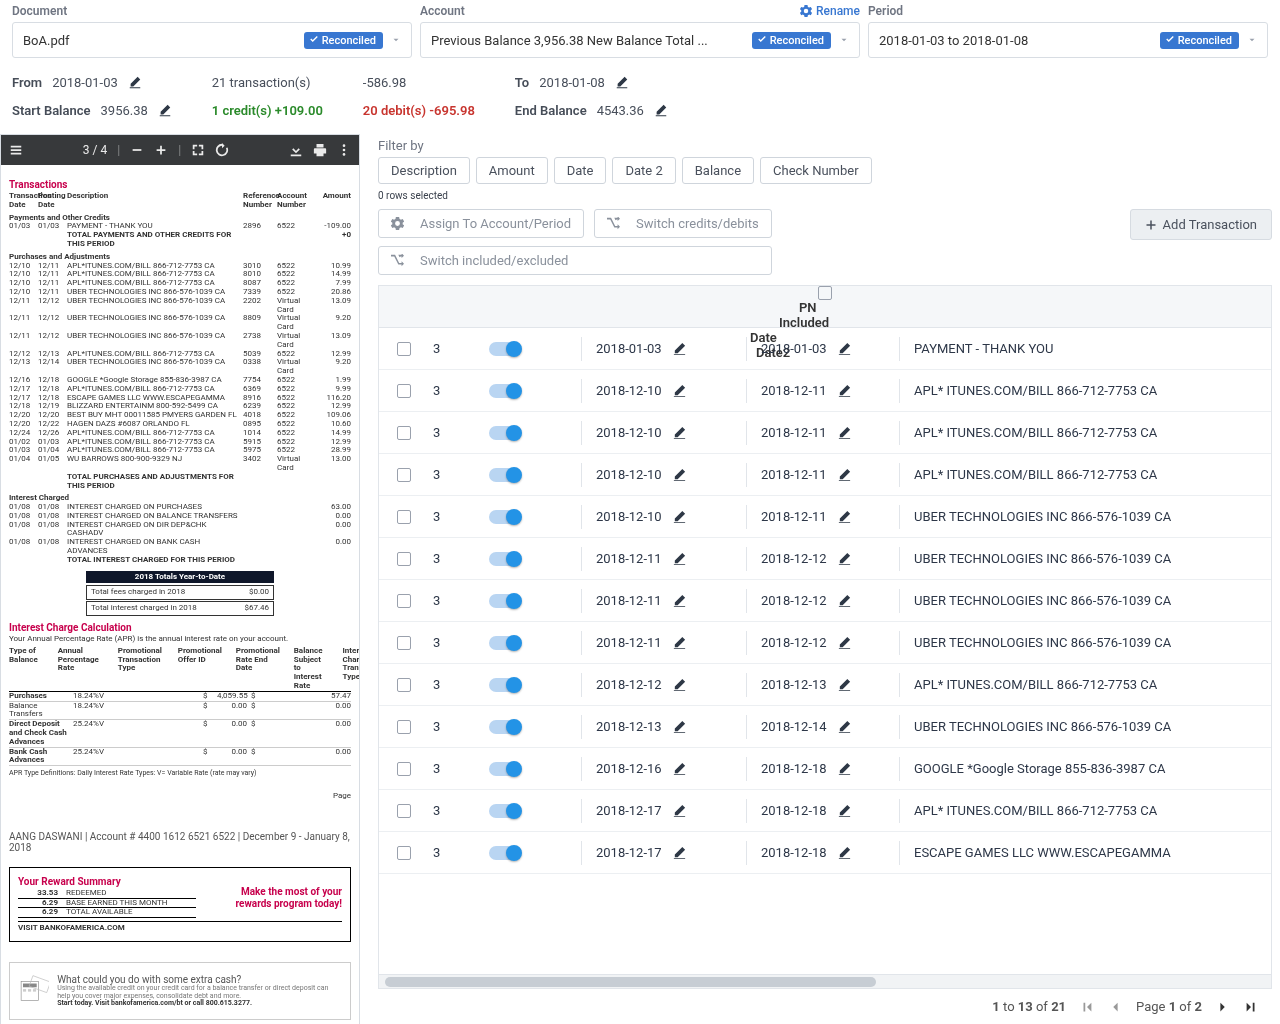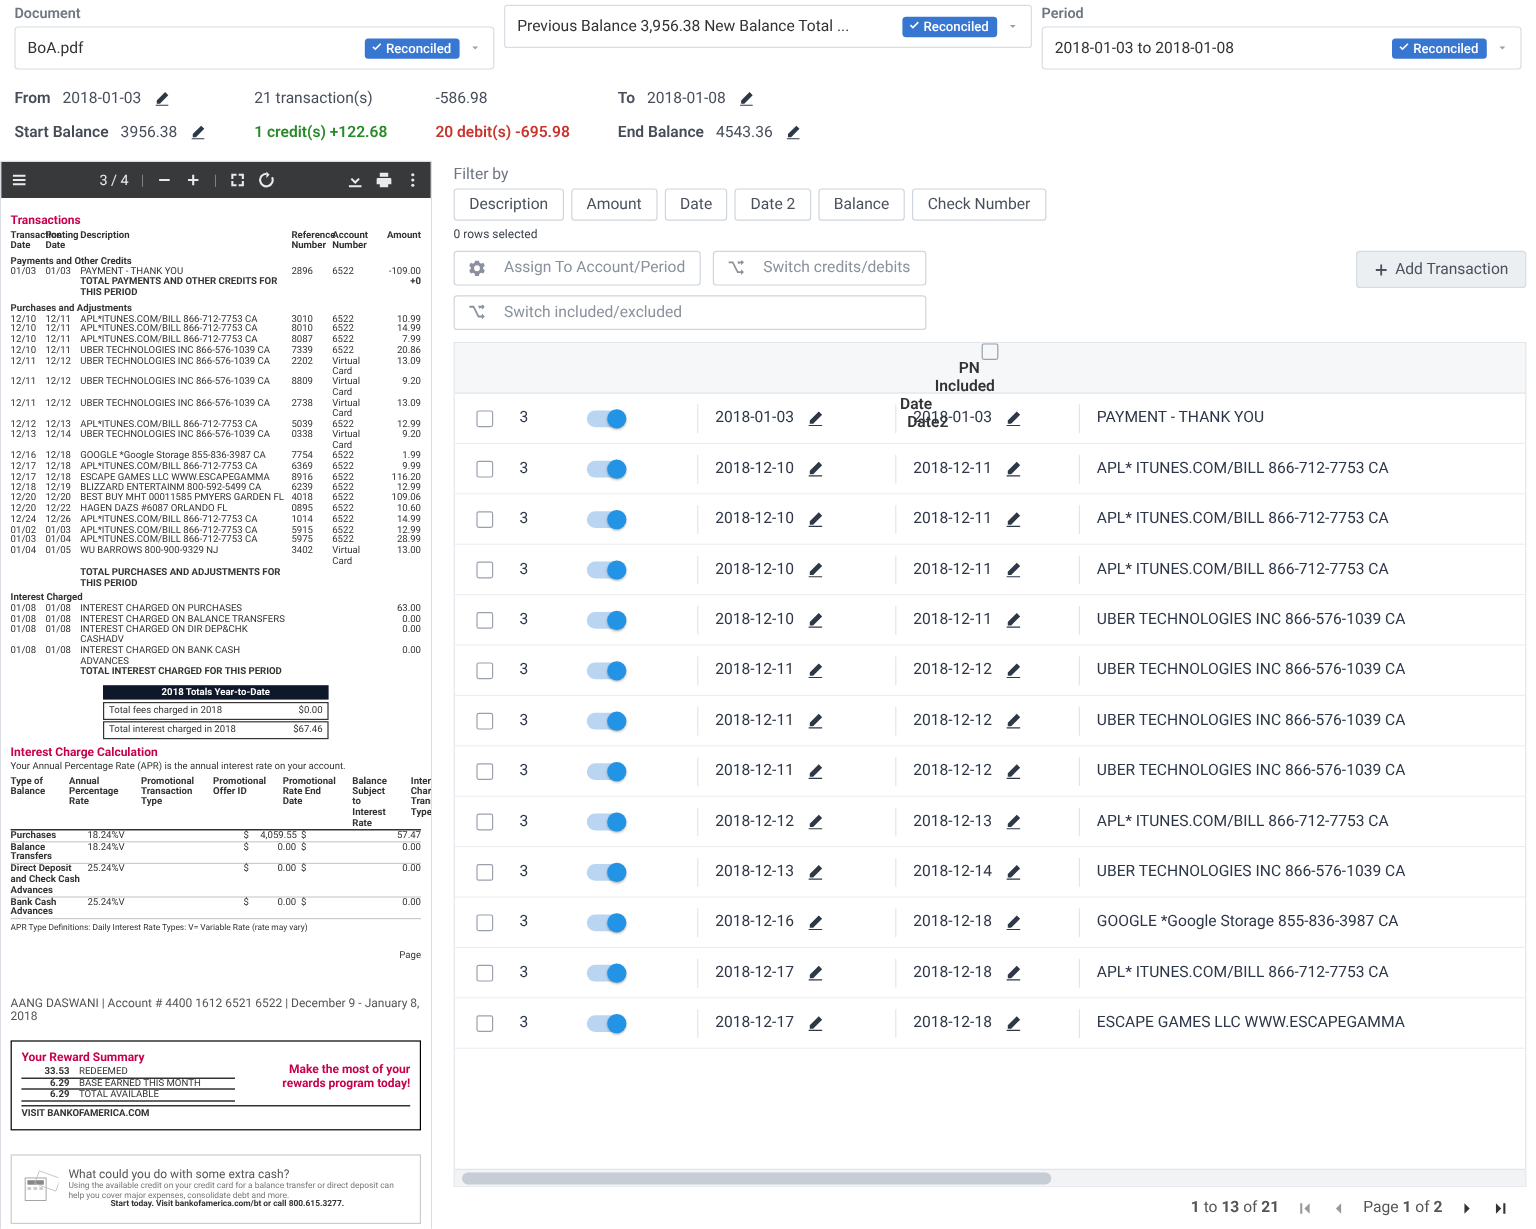--- a/index.html
+++ b/index.html
@@ -96,20 +96,29 @@
             <path d="M6 11L2 7l1.5-1.5L6 8 12.5 1.5 14 3z"></path>
           </svg>
           <span>Reconciled</span>
         </span>
       <svg class="chev" viewBox="0 0 16 16" fill="currentColor">
           <path d="M4 6l4 4 4-4z"></path>
         </svg>
     </div>
   </div>
   <div class="top-col wide">
+    <div class="top-label">
+      <span>Account</span>
+      <span class="rename-link">
+          <svg width="12" height="12" viewBox="0 0 16 16" fill="currentColor">
+            <path d="M8 5a3 3 0 100 6 3 3 0 000-6zm6.4 3c0 .3 0 .6-.1.9l1.9 1.5-1.8 3.1-2.3-.9c-.5.4-1 .7-1.6.9L10 16H6l-.5-2.5c-.6-.2-1.1-.5-1.6-.9l-2.3.9L-.2 10.4l1.9-1.5c-.1-.3-.1-.6-.1-.9s0-.6.1-.9L-.2 5.6l1.8-3.1 2.3.9c.5-.4 1-.7 1.6-.9L6 0h4l.5 2.5c.6.2 1.1.5 1.6.9l2.3-.9 1.8 3.1-1.9 1.5c.1.3.1.6.1.9z"></path>
+          </svg>
+          <span>Rename</span>
+        </span>
+    </div>
     <div class="select-box">
       <span class="select-text">Previous Balance 3,956.38 New Balance Total ...</span>
       <span class="badge">
           <svg viewBox="0 0 16 16" fill="currentColor">
             <path d="M6 11L2 7l1.5-1.5L6 8 12.5 1.5 14 3z"></path>
           </svg>
           <span>Reconciled</span>
         </span>
       <svg class="chev" viewBox="0 0 16 16" fill="currentColor">
           <path d="M4 6l4 4 4-4z"></path>
@@ -150,21 +159,21 @@
         <svg class="edit-ico" width="14" height="14" viewBox="0 0 16 16" fill="currentColor">
           <path d="M11 2l3 3-8 8H3v-3l8-8zM2 14h12v1H2z"></path>
         </svg>
       </div>
   </div>
   <div class="stats-block">
     <div class="stat-line">
         <span class="stat-val">21 transaction(s)</span>
       </div>
     <div class="stat-line">
-        <span class="green">1 credit(s) +122.68</span>
+        <span class="green">1 credit(s) +109.00</span>
       </div>
   </div>
   <div class="stats-block">
     <div class="stat-line">
         <span class="stat-val">-586.98</span>
       </div>
     <div class="stat-line">
         <span class="red">20 debit(s) -695.98</span>
       </div>
   </div>
@@ -485,21 +494,21 @@
             <span style="width:60px;font-weight:bold">Purchases</span>
             <span style="width:40px">18.24%V</span>
             <span style="width:40px"></span>
             <span style="width:38px"></span>
             <span style="width:10px">$</span>
             <span style="width:30px;text-align:right">4,059.55</span>
             <span style="width:10px">$</span>
             <span style="flex:1;text-align:right">57.47</span>
           </div>
           <div style="display:flex;gap:4px;border-bottom:1px solid #ccc;">
-            <span style="width:60px;font-weight:bold">Balance Transfers</span>
+            <span style="width:60px;font-weight:normal">Balance Transfers</span>
             <span style="width:40px">18.24%V</span>
             <span style="width:40px"></span>
             <span style="width:38px"></span>
             <span style="width:10px">$</span>
             <span style="width:30px;text-align:right">0.00</span>
             <span style="width:10px">$</span>
             <span style="flex:1;text-align:right">0.00</span>
           </div>
           <div style="display:flex;gap:4px;border-bottom:1px solid #ccc;">
             <span style="width:60px;font-weight:bold">Direct Deposit and Check Cash Advances</span>
@@ -549,21 +558,21 @@
             <rect x="5" y="5" width="28" height="30" fill="none" stroke="#888"></rect>
             <rect x="8" y="8" width="22" height="6" fill="#888"></rect>
             <rect x="8" y="17" width="5" height="4" fill="#ccc"></rect>
             <rect x="16" y="17" width="5" height="4" fill="#ccc"></rect>
             <rect x="24" y="17" width="5" height="4" fill="#ccc"></rect>
             <rect x="20" y="0" width="30" height="18" fill="none" stroke="#bbb" transform="rotate(20 35 9)"></rect>
           </svg>
         <div>
           <div style="font-size:10px;color:#555;">What could you do with some extra cash?</div>
           <div style="font-size:7px;color:#777;">Using the available credit on your credit card for a balance transfer or direct deposit can help you cover major expenses, consolidate debt and more.</div>
-          <div style="font-size:7px;font-weight:bold;margin-left:35px;">Start today. Visit bankofamerica.com/bt or call 800.615.3277.</div>
+          <div style="font-size:7px;font-weight:bold;">Start today. Visit bankofamerica.com/bt or call 800.615.3277.</div>
         </div>
       </div>
       <div class="pdf-footnote">Balance transfer fees may apply. See your Credit Card Agreement for details. Bank of America credit cards are issued and administered by Bank of America, N.A. ©2018 Bank of America Corporation</div>
 
     </div>
   </div>
 
   <div class="right-panel">
     <div class="filter-label">Filter by</div>
     <div class="filter-chips" id="filter-chips">

